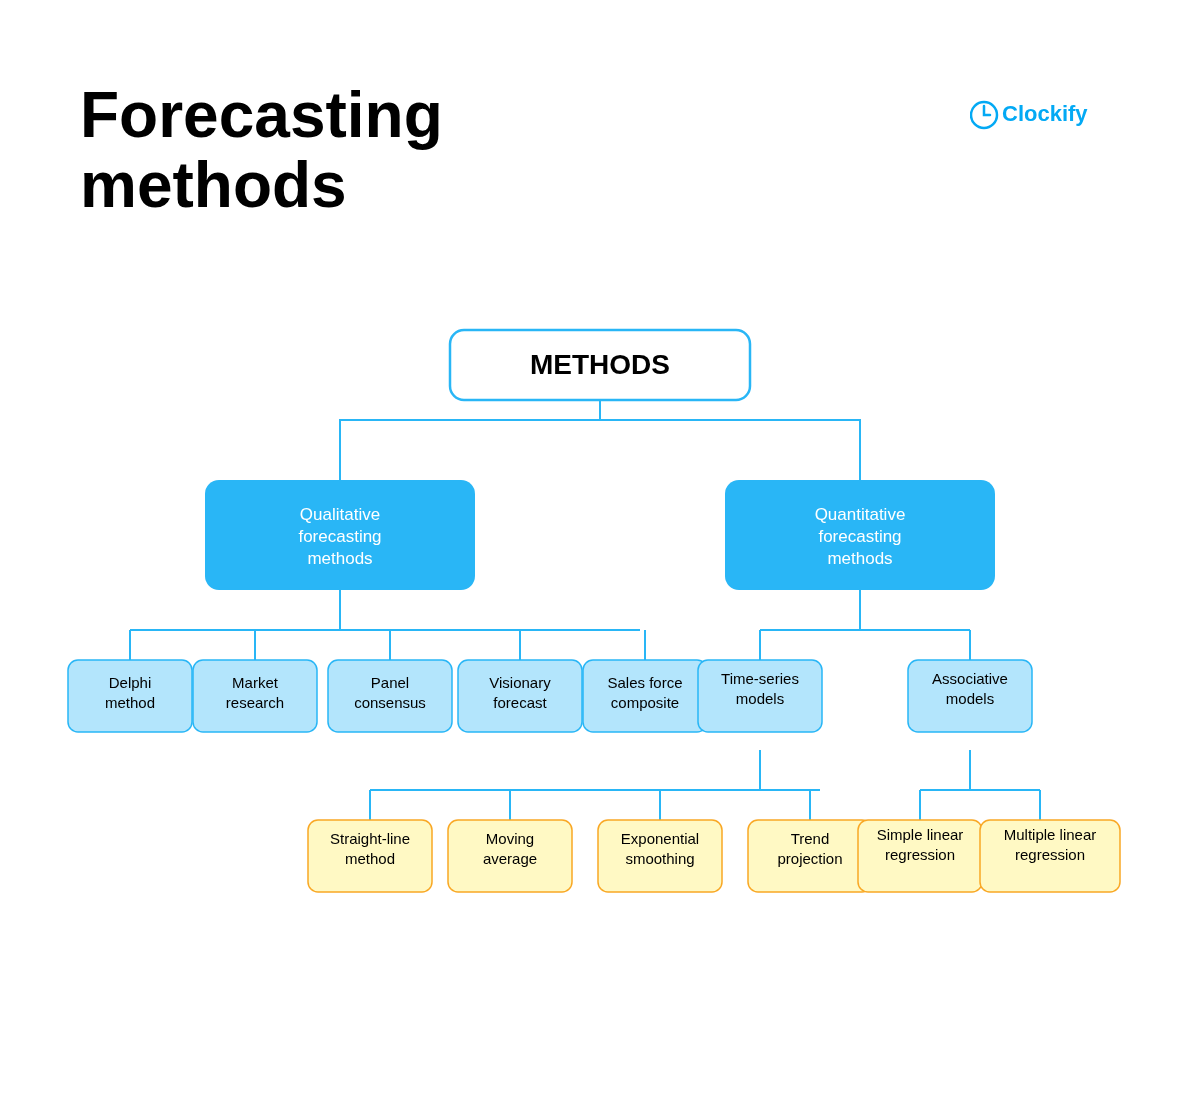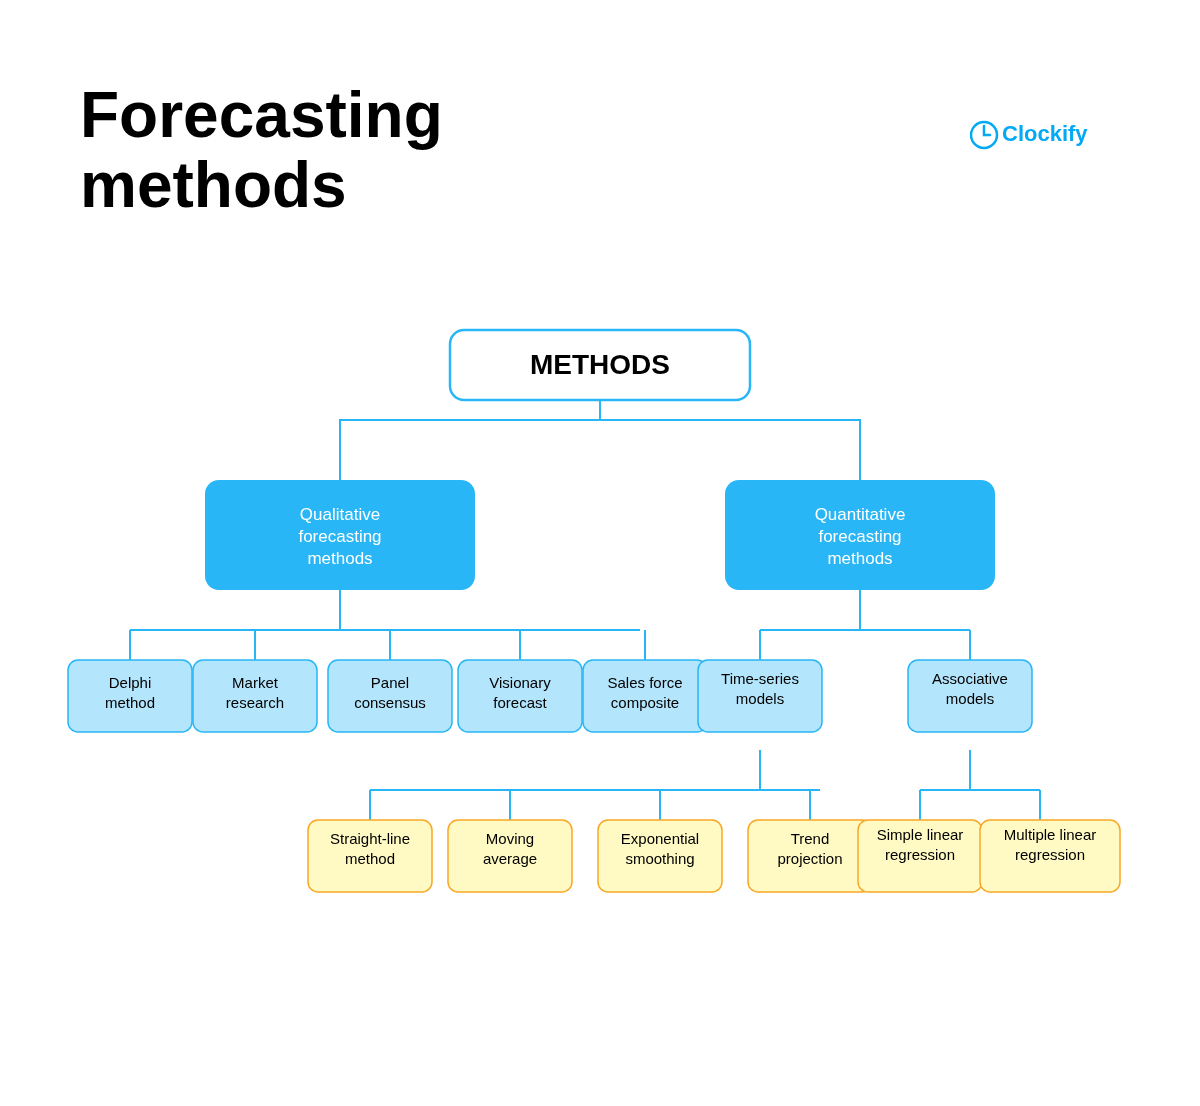--- a/index.html
+++ b/index.html
@@ -17,21 +17,21 @@
       top: 80px;
       left: 80px;
       font-size: 64px;
       font-weight: 900;
       line-height: 1.1;
       color: #000;
     }
 
     .logo {
       position: absolute;
-      top: 116px;
+      top: 96px;
       right: 100px;
       font-size: 32px;
       font-weight: 600;
       color: #000000;
       display: flex;
       align-items: center;
       gap: 4px;
     }
 
     

